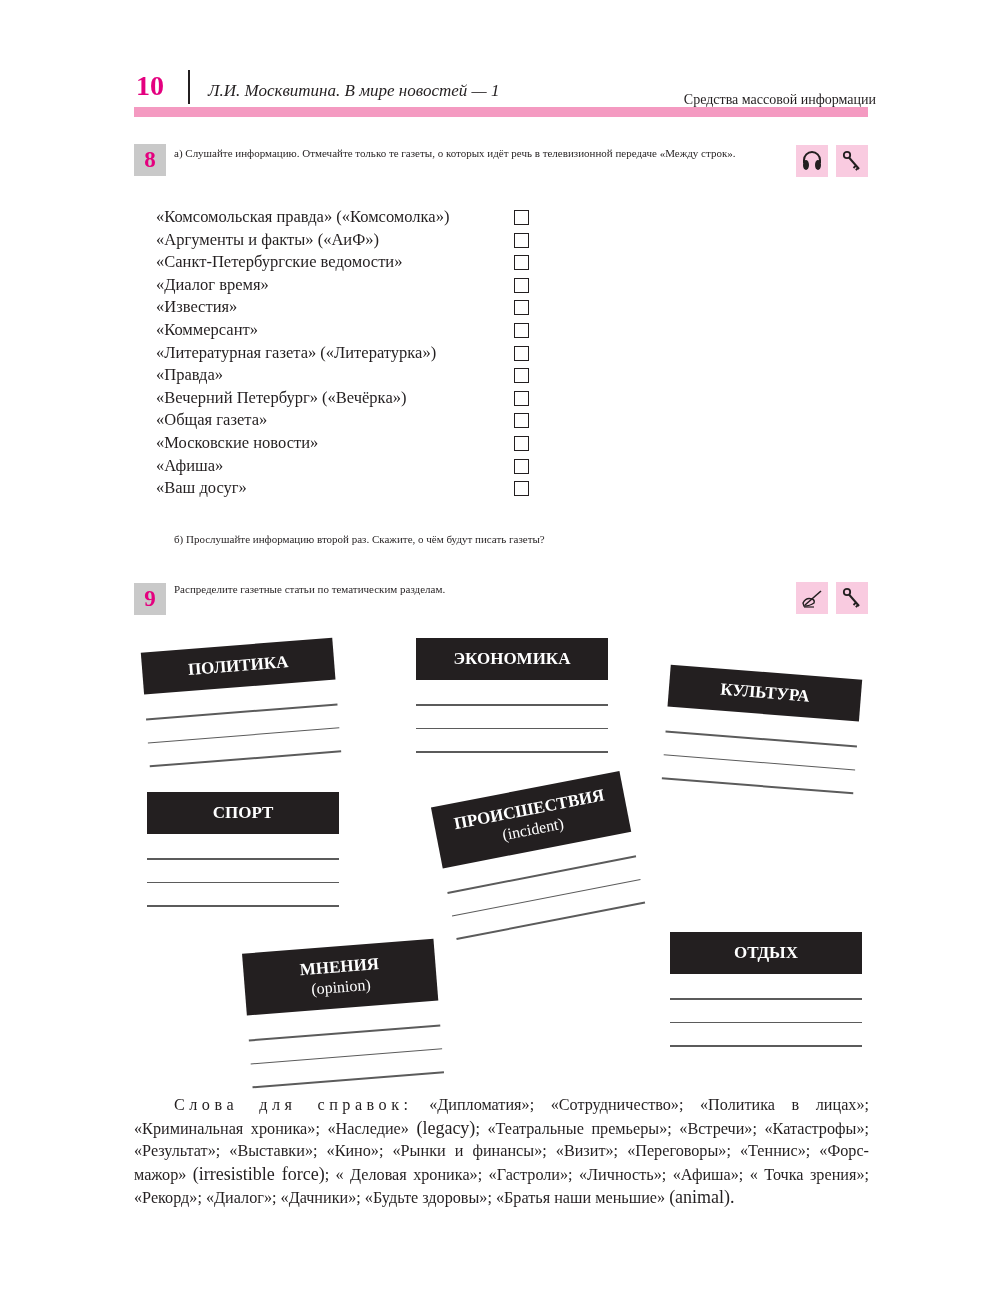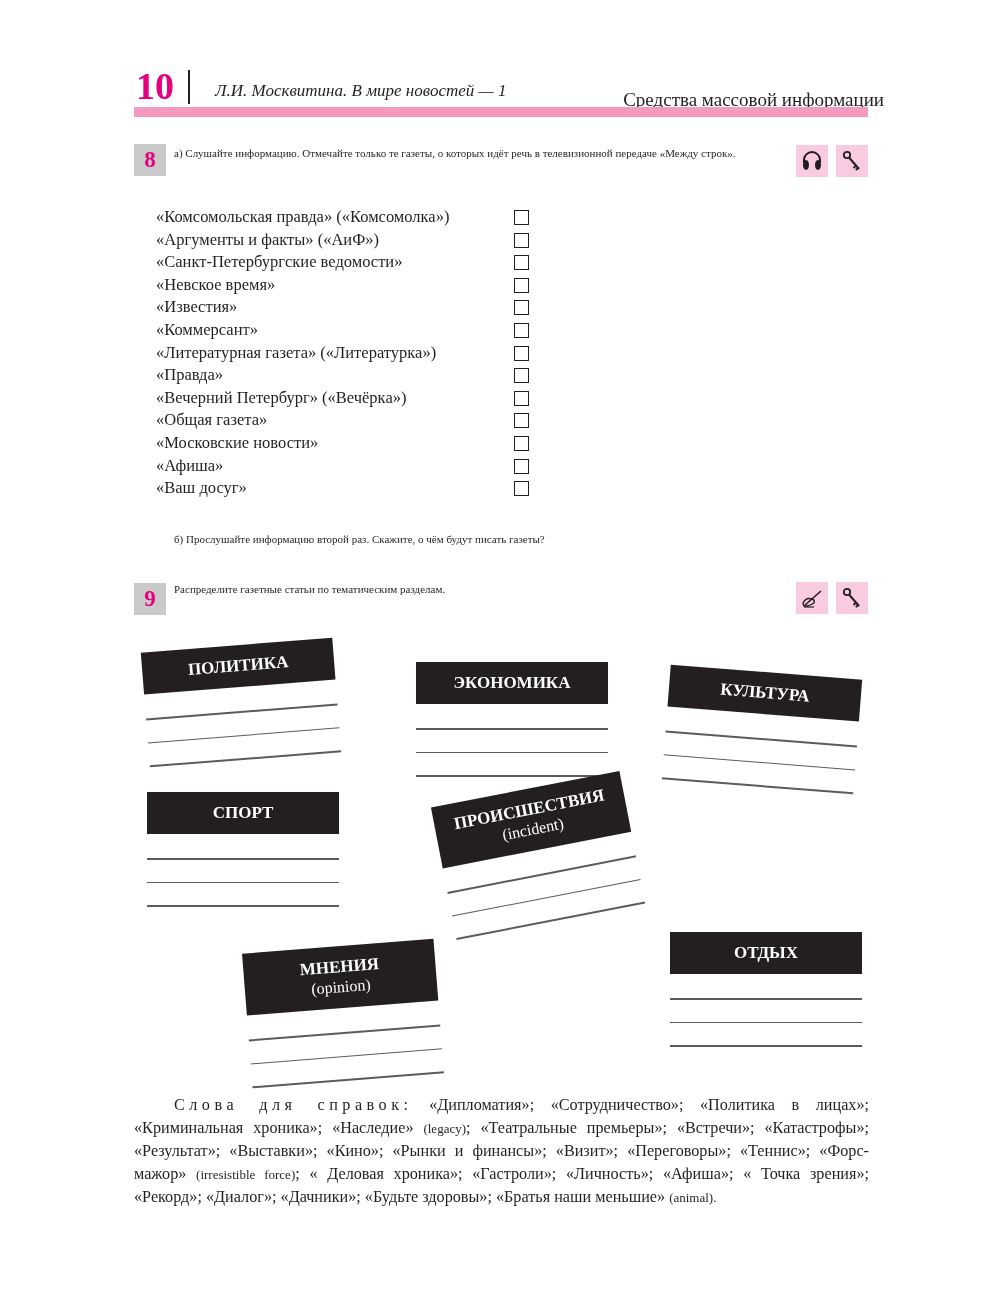--- a/index.html
+++ b/index.html
@@ -1,24 +1,24 @@
 <!DOCTYPE html>
 <html><head>
 <meta charset="utf-8">
 <style>
   html, body { margin: 0; padding: 0; background: #ffffff; }
   body { width: 1000px; height: 1300px; position: relative; overflow: hidden;
          font-family: "Liberation Serif", "DejaVu Serif", serif; color: #231f20; }
 
   
-  .page-num { position: absolute; left: 136px; top: 66px; font-size: 38px; font-weight: bold;
+  .page-num { position: absolute; left: 136px; top: 66px; font-size: 28px; font-weight: bold;
               color: #e4007f; line-height: 40px; }
   .header-divider { position: absolute; left: 188px; top: 70px; width: 2px; height: 34px; background: #231f20; }
-  .header-book { position: absolute; left: 215px; top: 80px; font-size: 17px; font-style: italic; line-height: 22px; }
-  .header-section { position: absolute; right: 116px; top: 90px; font-size: 19px; line-height: 20px; }
+  .header-book { position: absolute; left: 208px; top: 80px; font-size: 17px; font-style: italic; line-height: 22px; }
+  .header-section { position: absolute; right: 124px; top: 90px; font-size: 14px; line-height: 20px; }
   .header-bar { position: absolute; left: 134px; top: 107px; width: 734px; height: 10px; background: #f49ac1; }
 
   
   .ex-num { position: absolute; width: 32px; height: 32px; background: #c9c9c9;
             color: #e4007f; font-weight: bold; font-size: 23px; text-align: center; line-height: 32px; }
   .ex-text { position: absolute; font-weight: normal; font-size: 11px; line-height: 23px; font-family: "Liberation Serif", serif; }
 
   .icon-box { position: absolute; width: 32px; height: 32px; background: #f9cbe0;
               display: flex; align-items: center; justify-content: center; }
   .icon-box svg { width: 24px; height: 24px; }
@@ -34,21 +34,21 @@
   .card-label { background: #231f20; color: #fff; font-weight: bold; text-align: center;
                 font-size: 17px; line-height: 20px; padding: 11px 0; }
   .card-label .sub { display: block; font-weight: normal; font-size: 16px; }
   .card-line { height: 1.5px; background: #5b5b5b; margin-top: 22px; cursor: text; }
   .card-lines { padding-top: 2px; }
 
   
   .ref { position: absolute; left: 134px; top: 1094px; width: 735px; font-size: 16.2px; line-height: 22.5px;
          text-align: justify; }
   .ref .lead { letter-spacing: 4.5px; padding-left: 40px; margin-top: 24px; }
-  .ref .small { font-size: 13px; }
+  .ref .small { font-size: 18px; }
 </style>
 </head>
 <body>
 
 <div class="page-num">10</div>
 <div class="header-divider"></div>
 <div class="header-book">Л.И. Москвитина. В мире новостей — 1</div>
 <div class="header-section">Средства массовой информации</div>
 <div class="header-bar"></div>
 
@@ -68,21 +68,21 @@
     <line x1="9" y1="8.5" x2="19" y2="20" stroke="#231f20" stroke-width="2"></line>
     <line x1="16" y1="16.5" x2="13.5" y2="19" stroke="#231f20" stroke-width="1.8"></line>
     <line x1="18" y1="19" x2="15.8" y2="21.2" stroke="#231f20" stroke-width="1.8"></line>
   </svg>
 </div>
 
 <div class="paper-list" id="paper-list">
     <div class="paper-row"><span>«Комсомольская правда» («Комсомолка»)</span><span class="cb"></span></div>
     <div class="paper-row"><span>«Аргументы и факты» («АиФ»)</span><span class="cb"></span></div>
     <div class="paper-row"><span>«Санкт-Петербургские ведомости»</span><span class="cb"></span></div>
-    <div class="paper-row"><span>«Невское время»</span><span class="cb"></span></div>
+    <div class="paper-row"><span>«Диалог время»</span><span class="cb"></span></div>
     <div class="paper-row"><span>«Известия»</span><span class="cb"></span></div>
     <div class="paper-row"><span>«Коммерсант»</span><span class="cb"></span></div>
     <div class="paper-row"><span>«Литературная газета» («Литературка»)</span><span class="cb"></span></div>
     <div class="paper-row"><span>«Правда»</span><span class="cb"></span></div>
     <div class="paper-row"><span>«Вечерний Петербург» («Вечёрка»)</span><span class="cb"></span></div>
     <div class="paper-row"><span>«Общая газета»</span><span class="cb"></span></div>
     <div class="paper-row"><span>«Московские новости»</span><span class="cb"></span></div>
     <div class="paper-row"><span>«Афиша»</span><span class="cb"></span></div>
     <div class="paper-row"><span>«Ваш досуг»</span><span class="cb"></span></div>
   </div>
@@ -110,21 +110,21 @@
 
 <div class="card" style="left:145px; top:645px; transform: rotate(-4.5deg);">
   <div class="card-label"><span>ПОЛИТИКА</span></div>
   <div class="card-lines">
       <div class="card-line"></div>
       <div class="card-line"></div>
       <div class="card-line"></div>
     </div>
 </div>
 
-<div class="card" style="left:416px; top:662px;">
+<div class="card" style="left:416px; top:638px;">
   <div class="card-label"><span>ЭКОНОМИКА</span></div>
   <div class="card-lines">
       <div class="card-line"></div>
       <div class="card-line"></div>
       <div class="card-line"></div>
     </div>
 </div>
 
 <div class="card" style="left:666px; top:672px; transform: rotate(4.5deg);">
   <div class="card-label"><span>КУЛЬТУРА</span></div>

